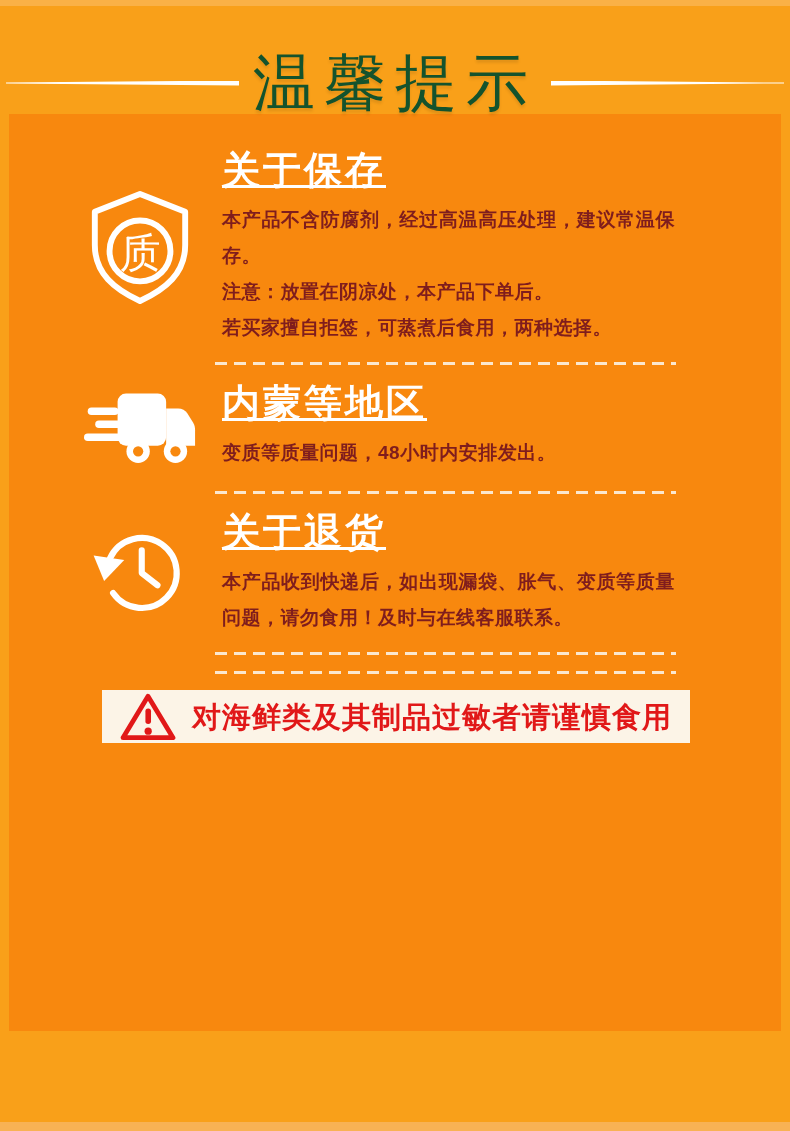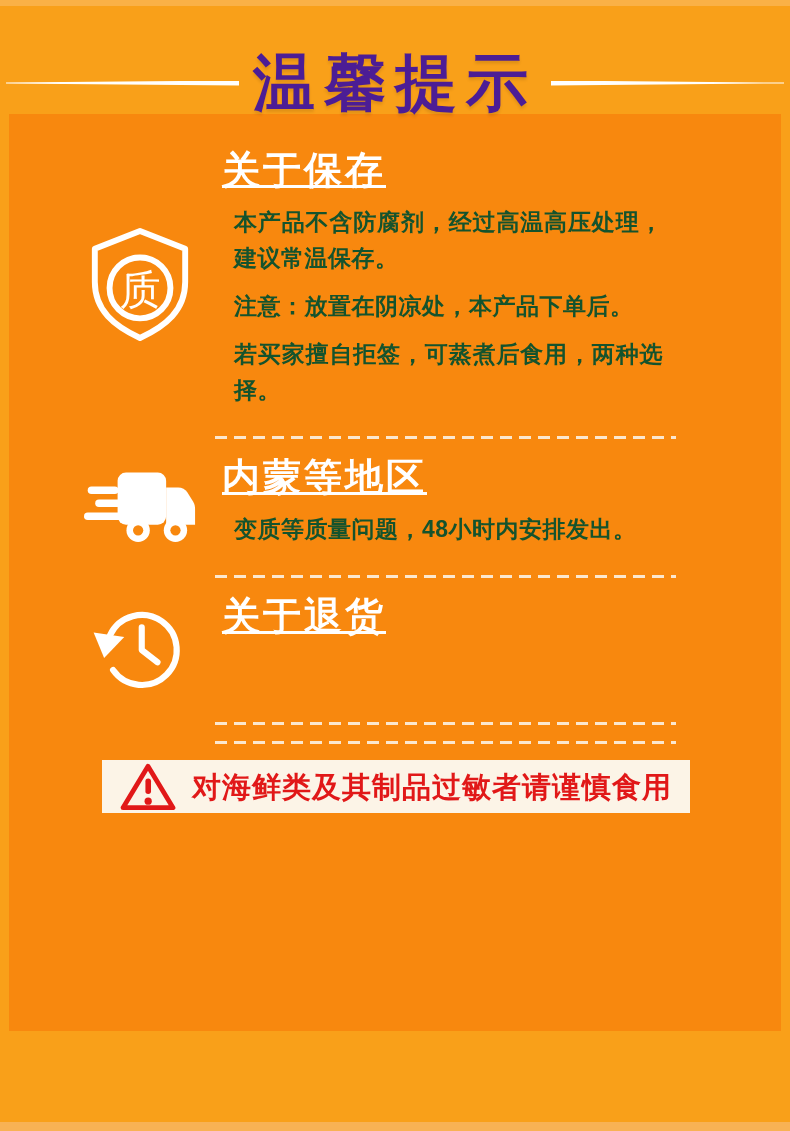--- a/index.html
+++ b/index.html
@@ -21,22 +21,22 @@
   }
   
   .title-row {
     display: flex; align-items: center;
     padding-top: 60px; height: 106px;
   }
   .title-line { flex: 1; height: 5px; background: #FFFFFF; }
   .title-line.left  { clip-path: polygon(0 42%, 100% 0, 100% 100%, 0 58%); margin-left: 6px; }
   .title-line.right { clip-path: polygon(0 0, 100% 42%, 100% 58%, 0 100%); margin-right: 6px; }
   .page-title {
-    margin: 0 14px; font-size: 62px; font-weight: bold;
-    color: #4c1d95; letter-spacing: 9px; line-height: 1;
+    margin: 0 14px; font-size: 62px; font-weight: normal;
+    color: #14532d; letter-spacing: 9px; line-height: 1;
     text-shadow: 0 3px 3px rgba(0,0,0,0.10);
     white-space: nowrap;
     text-align: center;
   }
   
   .panel {
     margin: 8px 9px 0 9px;
     width: 772px; height: 917px;
     background: #F8880E;
     padding: 34px 28px 0 75px;
@@ -47,21 +47,21 @@
     width: 112px; min-width: 112px;
     display: flex; align-items: center; justify-content: center;
   }
   .section-content { margin-left: 26px; flex: 1; padding-right: 78px; }
   .section-title {
     margin: 0 0 10px 0;
     font-size: 38px; font-weight: bold; color: #FFFFFF;
     letter-spacing: 3px; line-height: 44px; text-decoration: underline;
   }
   .section-text {
-    margin: 12px; font-size: 23px; font-weight: bold; color: #14532d;
+    margin: 0; font-size: 19px; font-weight: bold; color: #7f1d1d;
     line-height: 36px; letter-spacing: 0.5px; text-align: justify;
   }
   .separator {
     height: 3px;
     margin: 16px 77px 16px 131px;
     background: repeating-linear-gradient(90deg,
       rgba(252,248,240,0.85) 0 12px, rgba(252,248,240,0) 12px 19px);
   }
   
   .warning-box {
@@ -133,20 +133,21 @@
   <div class="section">
     <div class="icon-box">
       <svg class="icon-svg" width="112" height="112" viewBox="0 0 128 124">
         <path d="M29.7 45.1 A40 40 0 1 1 33.2 84.9" fill="none" stroke="#FFFFFF" stroke-width="7" stroke-linecap="round"></path>
         <polygon points="11,42 46,47 23,71" fill="#FFFFFF"></polygon>
         <path d="M66 36 V62 L84 76" fill="none" stroke="#FFFFFF" stroke-width="7" stroke-linecap="round" stroke-linejoin="round"></path>
       </svg>
     </div>
     <div class="section-content">
       <h2 class="section-title">关于退货</h2>
+      <p class="section-text">本产品收到快递后，如出现漏袋、胀气、变质等质量问题，请勿食用！及时与在线客服联系。</p>
     </div>
   </div>
   <div class="separator"></div>
 
   <div class="separator"></div>
 
   <div class="warning-box first">
     <svg class="icon-svg" width="56" height="50" viewBox="0 0 64 58">
       <polygon points="32,5 61,53 3,53" fill="none" stroke="#E11818" stroke-width="5.5" stroke-linejoin="round"></polygon>
       <rect x="29" y="19" width="6.5" height="18" rx="3.2" fill="#E11818"></rect>

